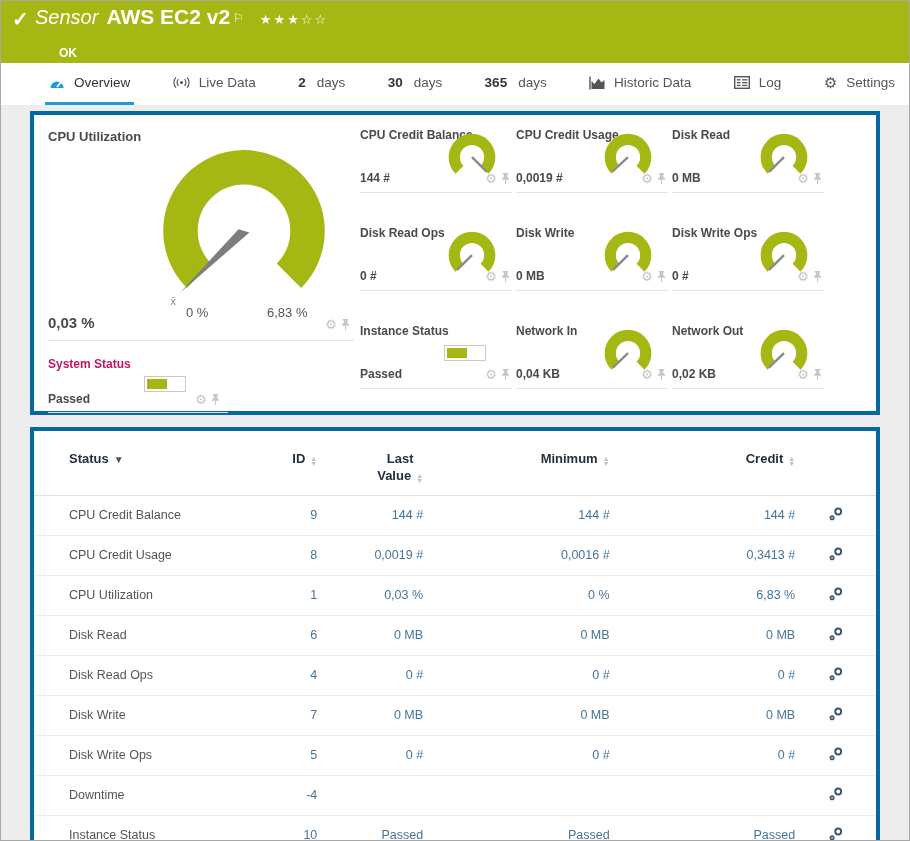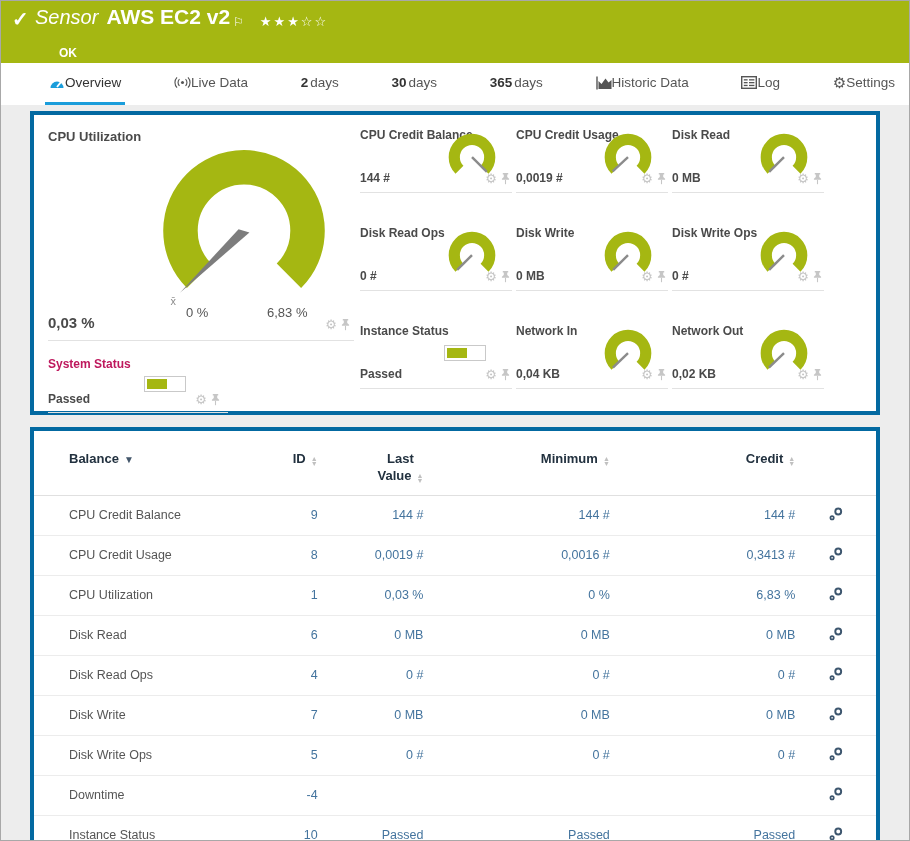--- a/index.html
+++ b/index.html
@@ -2,30 +2,30 @@
 <html><head>
 <meta charset="utf-8">
 <style>
   * { box-sizing: border-box; margin: 0; padding: 0; }
   body { width: 910px; height: 841px; font-family: "Liberation Sans", sans-serif; background:#fff; }
   .frame { width: 910px; height: 841px; border: 1px solid #a8a8a8; background: #ededed; overflow: hidden; }
 
   
   .top-header { height: 62px; background: #a5b712; color: #fff; position: relative; }
   .hdr-check { position: absolute; left: 11px; top: 6px; font-size: 20px; font-weight: bold; }
-  .hdr-line { position: absolute; left: 34px; top: 4px; display: flex; align-items: flex-end; }
+  .hdr-line { position: absolute; left: 34px; top: 4px; display: flex; align-items: center; }
   .hdr-kind { font-style: italic; font-size: 20px; margin-right: 8px; }
   .hdr-title { font-size: 21px; font-weight: bold; }
   .hdr-flag { font-size: 12px; margin-left: 3px; margin-top: 1px; }
   .hdr-stars { font-size: 13px; margin-left: 16px; margin-top: 4px; letter-spacing: 2px; cursor: pointer; }
   .hdr-status { position: absolute; left: 58px; top: 45px; font-size: 12px; font-weight: bold; }
 
   
   .tabbar { background: #fff; height: 42px; display: flex; align-items: stretch; justify-content: space-between; padding: 0 10px 0 44px; }
-  .tab { display: flex; align-items: center; gap: 0; font-size: 13.5px; color: #555; border-bottom: 3px solid transparent; padding: 0 4px; cursor: pointer; white-space: nowrap; }
+  .tab { display: flex; align-items: center; gap: 9px; font-size: 13.5px; color: #555; border-bottom: 3px solid transparent; padding: 0 4px; cursor: pointer; white-space: nowrap; }
   .tab.active { border-bottom-color: #1a9ddb; color: #333; }
   .tab .num { font-weight: bold; color: #333; margin-right: 2px; }
   .tab .t-icon { display: inline-flex; align-items: center; }
 
   
   .content { padding: 6px 29px 0 29px; }
   .panel { background: #fff; border: 4px solid #0369a1; }
   .panel-gauges { height: 304px; padding: 4px 14px 0 14px; margin-bottom: 12px; }
   .cols { display: flex; }
   .left-col { width: 306px; }
@@ -336,21 +336,21 @@
               </span>
             </div>
           </div>
       </div>
     </div>
 
     <div class="panel panel-table">
       <table>
         <thead>
           <tr>
-            <th class="col-channel"><span>Balance</span><span class="caret">▼</span></th>
+            <th class="col-channel"><span>Status</span><span class="caret">▼</span></th>
             <th class="col-id"><span>ID</span><span class="sort">
                   <i>▲</i>
                   <i>▼</i>
                 </span></th>
             <th class="col-last"><span class="two-line"><span>Last</span><br><span>Value</span><span class="sort">
                     <i>▲</i>
                     <i>▼</i>
                   </span></span></th>
             <th class="col-min"><span>Minimum</span><span class="sort">
                   <i>▲</i>

